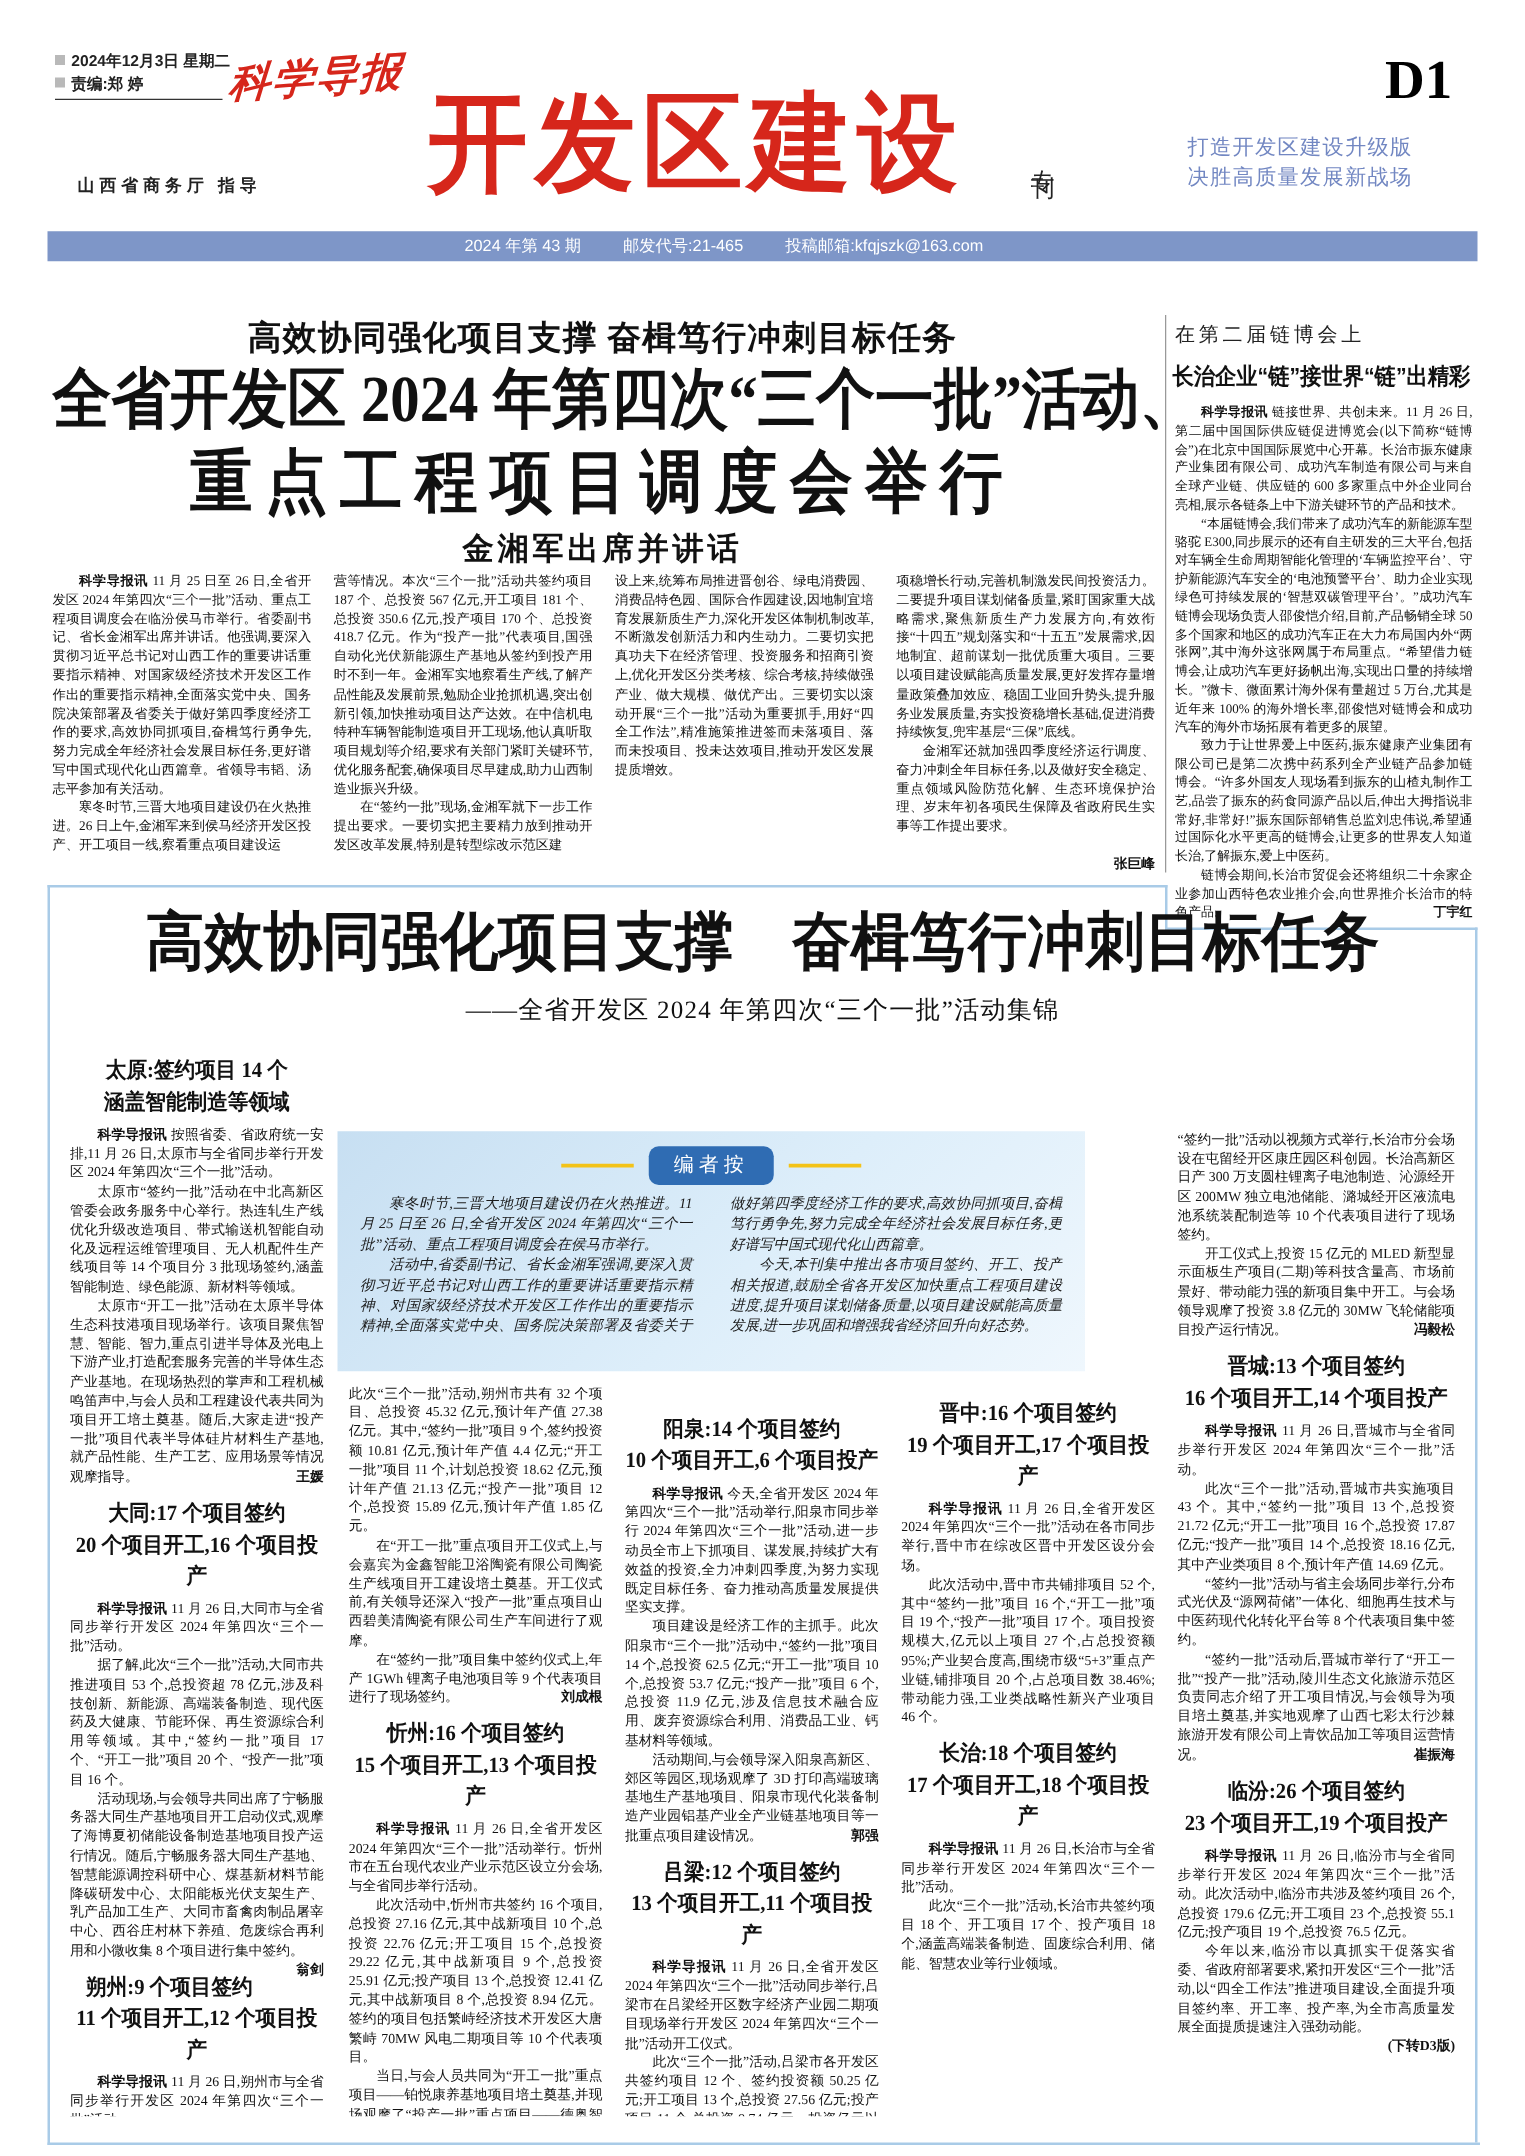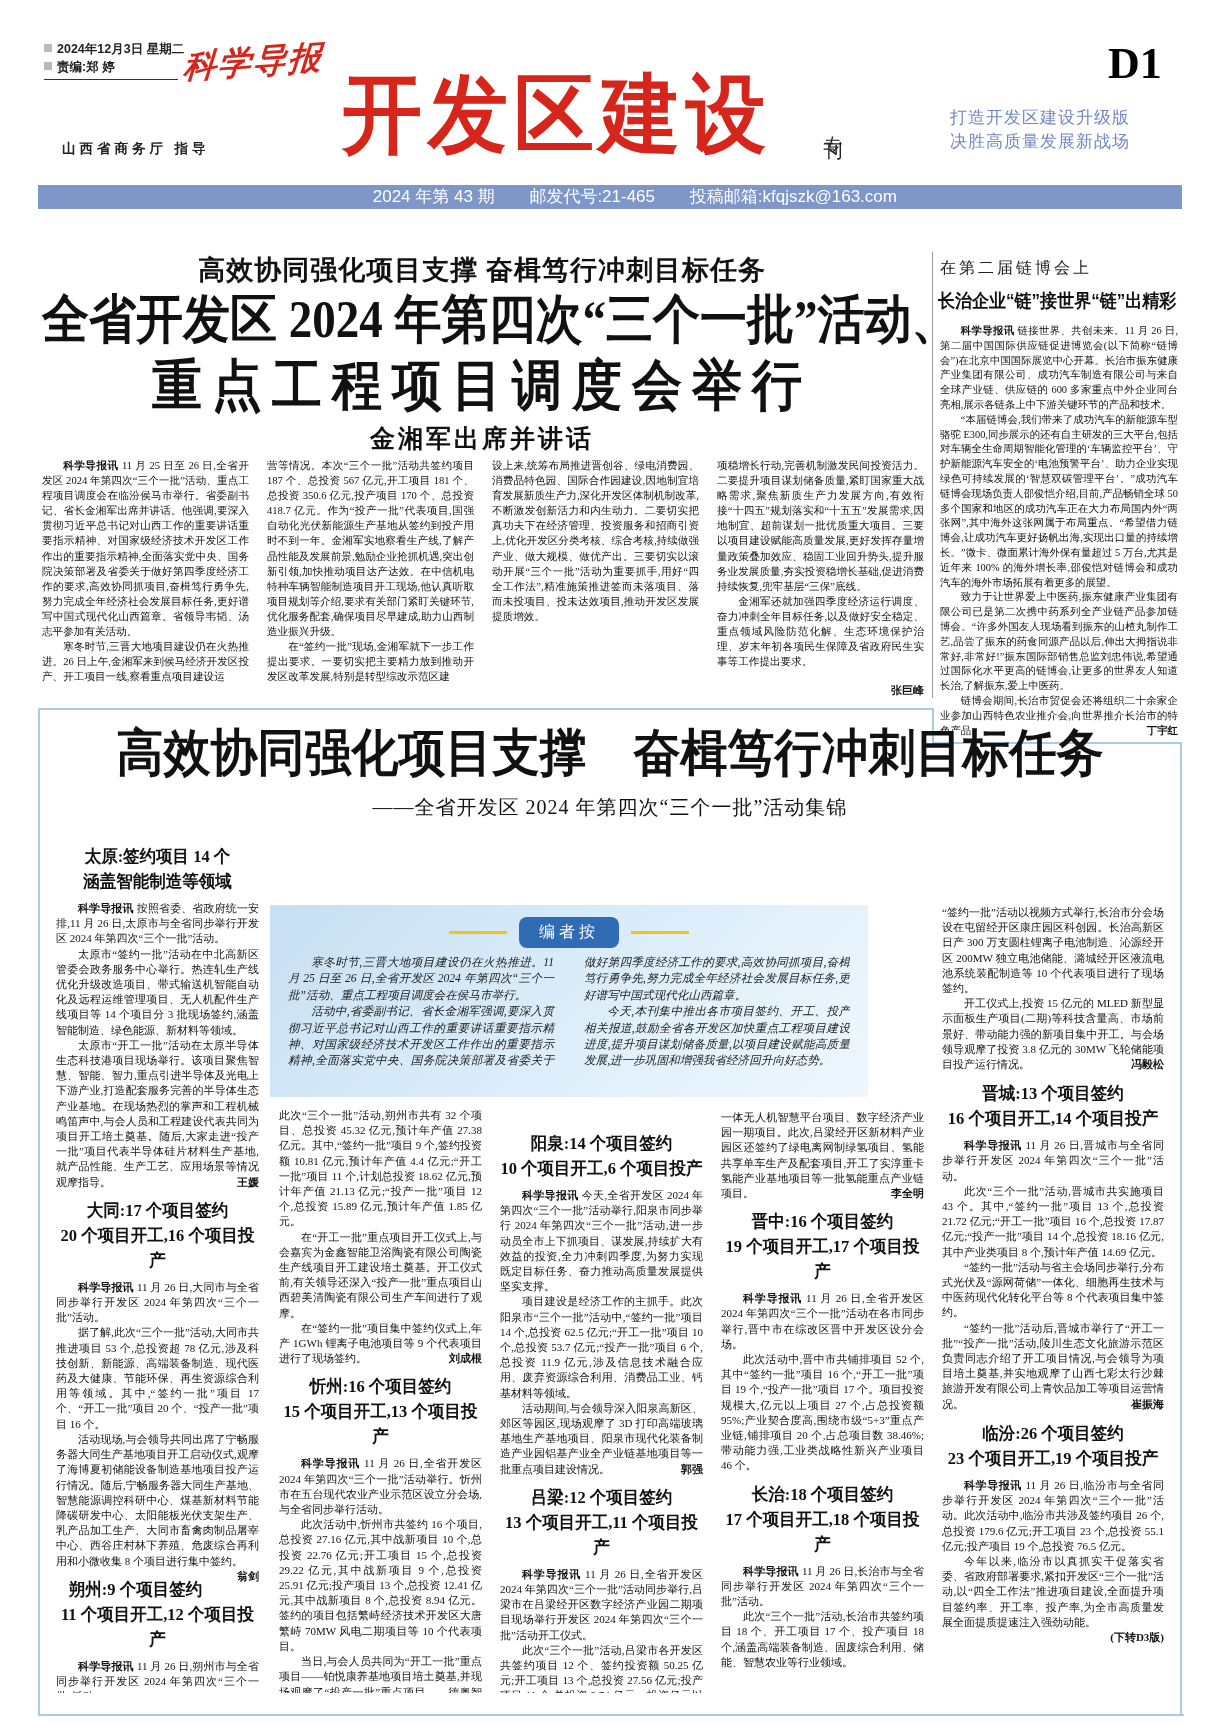--- a/index.html
+++ b/index.html
@@ -13,21 +13,21 @@
   .masthead{left:183px;top:40px;font-size:33px;font-weight:bold;font-style:italic;color:#d6261b;
             transform:rotate(-4deg) skewX(-8deg);letter-spacing:2px;white-space:nowrap;}
   .guidance{left:62px;top:140px;font-size:13.5px;font-weight:bold;letter-spacing:4px;color:#222;}
   .bigtitle{left:342px;top:62px;font-size:80px;font-weight:bold;color:#d6261b;letter-spacing:6px;white-space:nowrap;
             font-family:"Liberation Serif",serif;transform:scaleY(1.08);}
   .zhuankan{left:820px;top:120px;writing-mode:vertical-rl;font-family:"Liberation Sans",sans-serif;
             font-size:19px;letter-spacing:6px;color:#222;}
   .pageno{left:1108px;top:38px;font-size:44px;font-weight:bold;font-family:"Liberation Serif",serif;color:#000;}
   .slogan{left:950px;top:106px;width:190px;font-size:17px;line-height:24px;color:#7287c2;letter-spacing:1px;white-space:nowrap;}
   .issuebar{left:38px;top:185px;width:1144px;height:24px;background:#7e96c8;color:#fff;
-            font-family:"Liberation Sans",sans-serif;font-size:17px;line-height:24px;}
+            font-family:"Liberation Sans",sans-serif;font-size:13px;line-height:24px;}
   .issuebar span{margin-right:30px;}
   .issuebar .pad{display:inline-block;width:300px;}
   
   .kicker{left:42px;top:252px;width:880px;text-align:center;font-size:27px;font-weight:bold;letter-spacing:1px;}
   .t1{left:42px;top:288px;width:880px;text-align:center;font-size:47px;font-weight:bold;white-space:nowrap;transform:scaleY(1.12);}
   .t2{left:42px;top:352px;width:880px;text-align:center;font-size:50px;font-weight:bold;letter-spacing:10px;transform:scaleY(1.1);}
   .subt{left:42px;top:422px;width:880px;text-align:center;font-size:25px;font-weight:bold;letter-spacing:3px;}
   .leadbody{left:42px;top:458px;width:882px;height:240px;display:flex;gap:18px;overflow:hidden;}
   .lead-col{flex:1 1 0;height:240px;overflow:hidden;position:relative;}
   .bp{margin:0;font-size:10.6px;line-height:15.1px;text-align:justify;text-indent:2em;}
@@ -191,21 +191,20 @@
         <p class="bp">项目建设是经济工作的主抓手。此次阳泉市“三个一批”活动中,“签约一批”项目 14 个,总投资 62.5 亿元;“开工一批”项目 10 个,总投资 53.7 亿元;“投产一批”项目 6 个,总投资 11.9 亿元,涉及信息技术融合应用、废弃资源综合利用、消费品工业、钙基材料等领域。</p>
         <p class="bp">活动期间,与会领导深入阳泉高新区、郊区等园区,现场观摩了 3D 打印高端玻璃基地生产基地项目、阳泉市现代化装备制造产业园铝基产业全产业链基地项目等一批重点项目建设情况。<span class="byl">郭强</span></p>
         <div class="city-h">
           <div>吕梁:12 个项目签约</div>
           <div>13 个项目开工,11 个项目投产</div>
         </div>
         <p class="bp"><b>科学导报讯 </b>11 月 26 日,全省开发区 2024 年第四次“三个一批”活动同步举行,吕梁市在吕梁经开区数字经济产业园二期项目现场举行开发区 2024 年第四次“三个一批”活动开工仪式。</p>
         <p class="bp">此次“三个一批”活动,吕梁市各开发区共签约项目 12 个、签约投资额 50.25 亿元;开工项目 13 个,总投资 27.56 亿元;投产项目 11 个,总投资 9.74 亿元。投资亿元以上项目 14 个,战略性新兴产业项目 19 个,涉及新能源、新材料、节能环保、大数据、特色轻工等领域。</p>
       </div>
       <div class="abs rcol rcol4">
-        <p class="bp ni">一体无人机智慧平台项目、数字经济产业园一期项目。此次,吕梁经开区新材料产业园区还签约了绿电离网制绿氢项目、氢能共享单车生产及配套项目,开工了实淳重卡氢能产业基地项目等一批氢能重点产业链项目。<span class="byl">李全明</span></p>
         <div class="city-h">
           <div>晋中:16 个项目签约</div>
           <div>19 个项目开工,17 个项目投产</div>
         </div>
         <p class="bp"><b>科学导报讯 </b>11 月 26 日,全省开发区 2024 年第四次“三个一批”活动在各市同步举行,晋中市在综改区晋中开发区设分会场。</p>
         <p class="bp">此次活动中,晋中市共铺排项目 52 个,其中“签约一批”项目 16 个,“开工一批”项目 19 个,“投产一批”项目 17 个。项目投资规模大,亿元以上项目 27 个,占总投资额 95%;产业契合度高,围绕市级“5+3”重点产业链,铺排项目 20 个,占总项目数 38.46%;带动能力强,工业类战略性新兴产业项目 46 个。</p>
         <div class="city-h">
           <div>长治:18 个项目签约</div>
           <div>17 个项目开工,18 个项目投产</div>
         </div>

